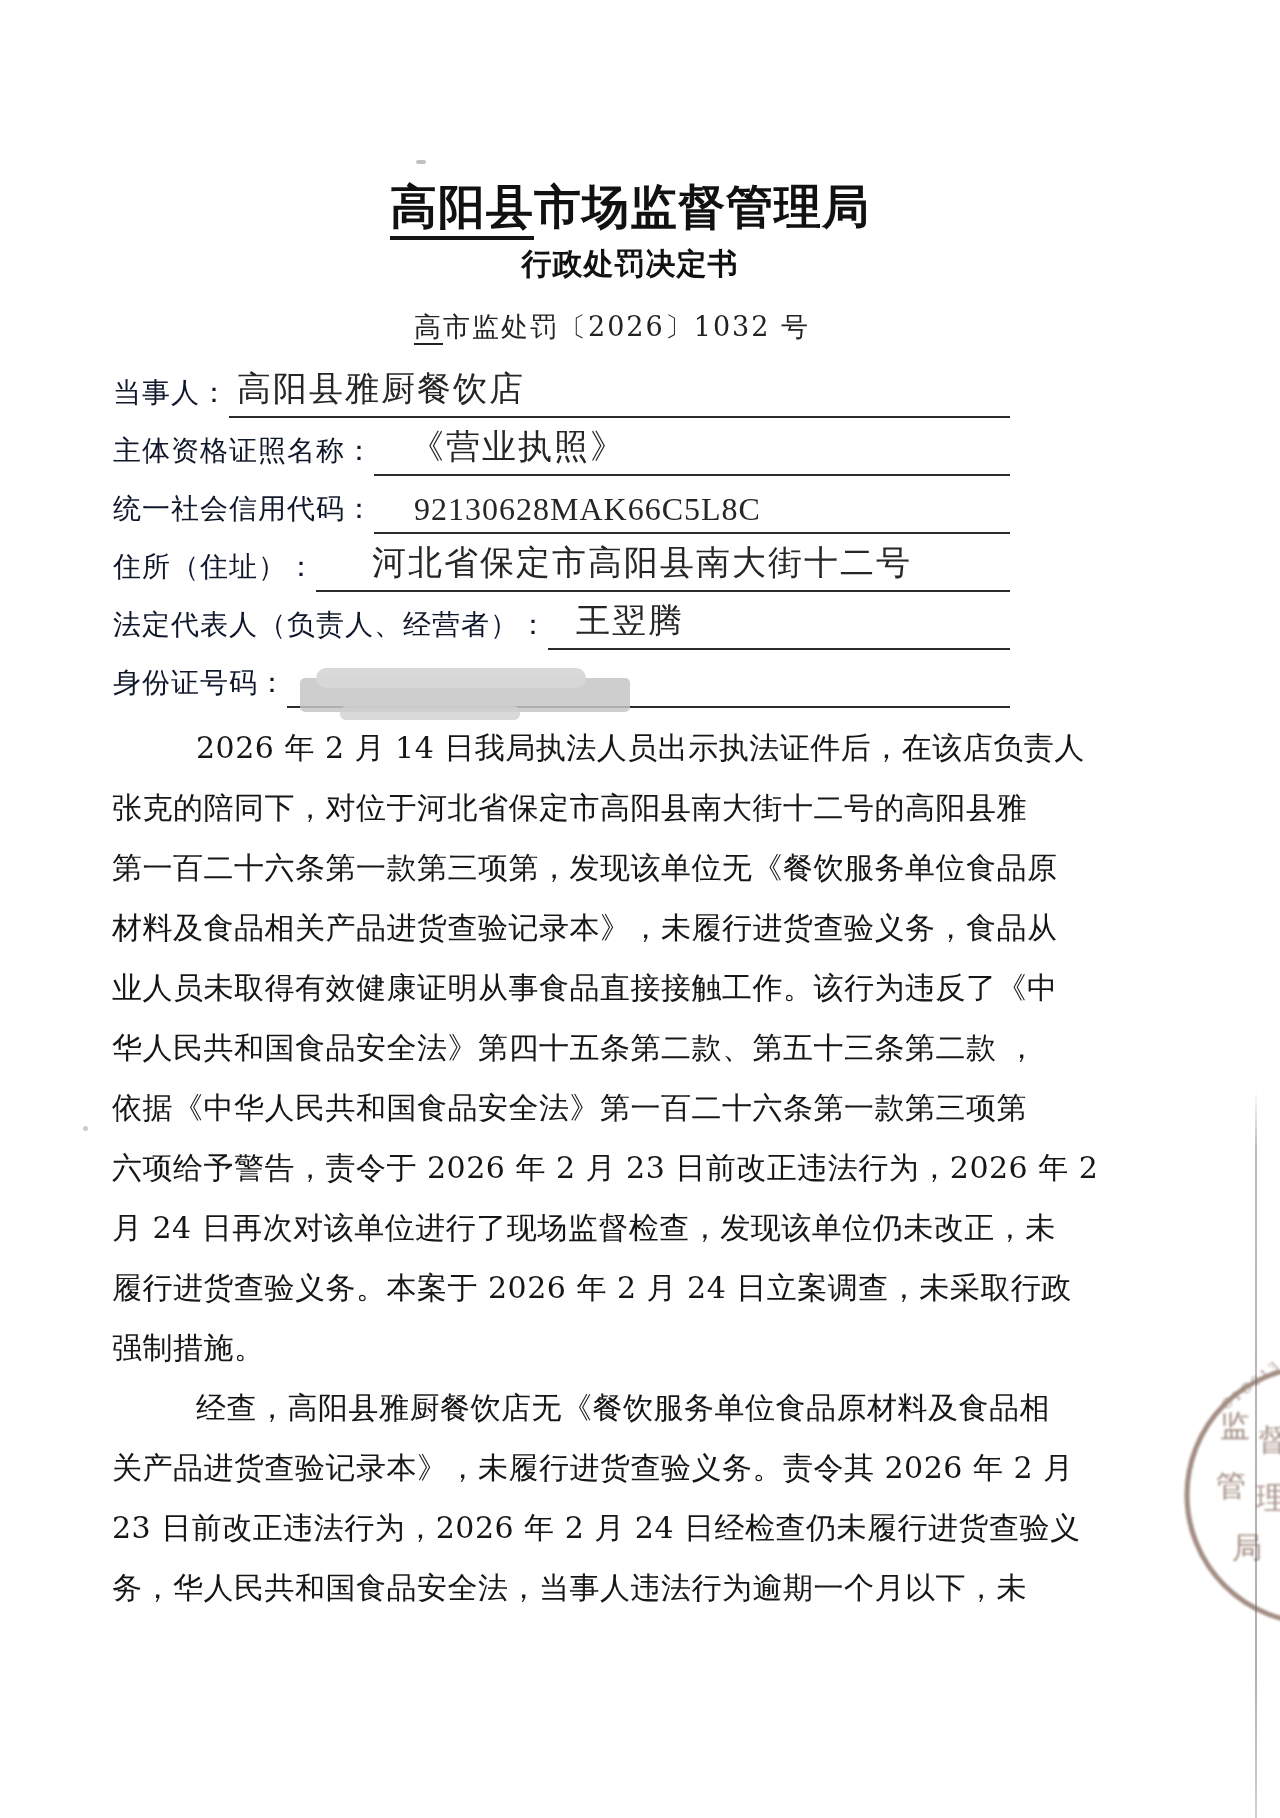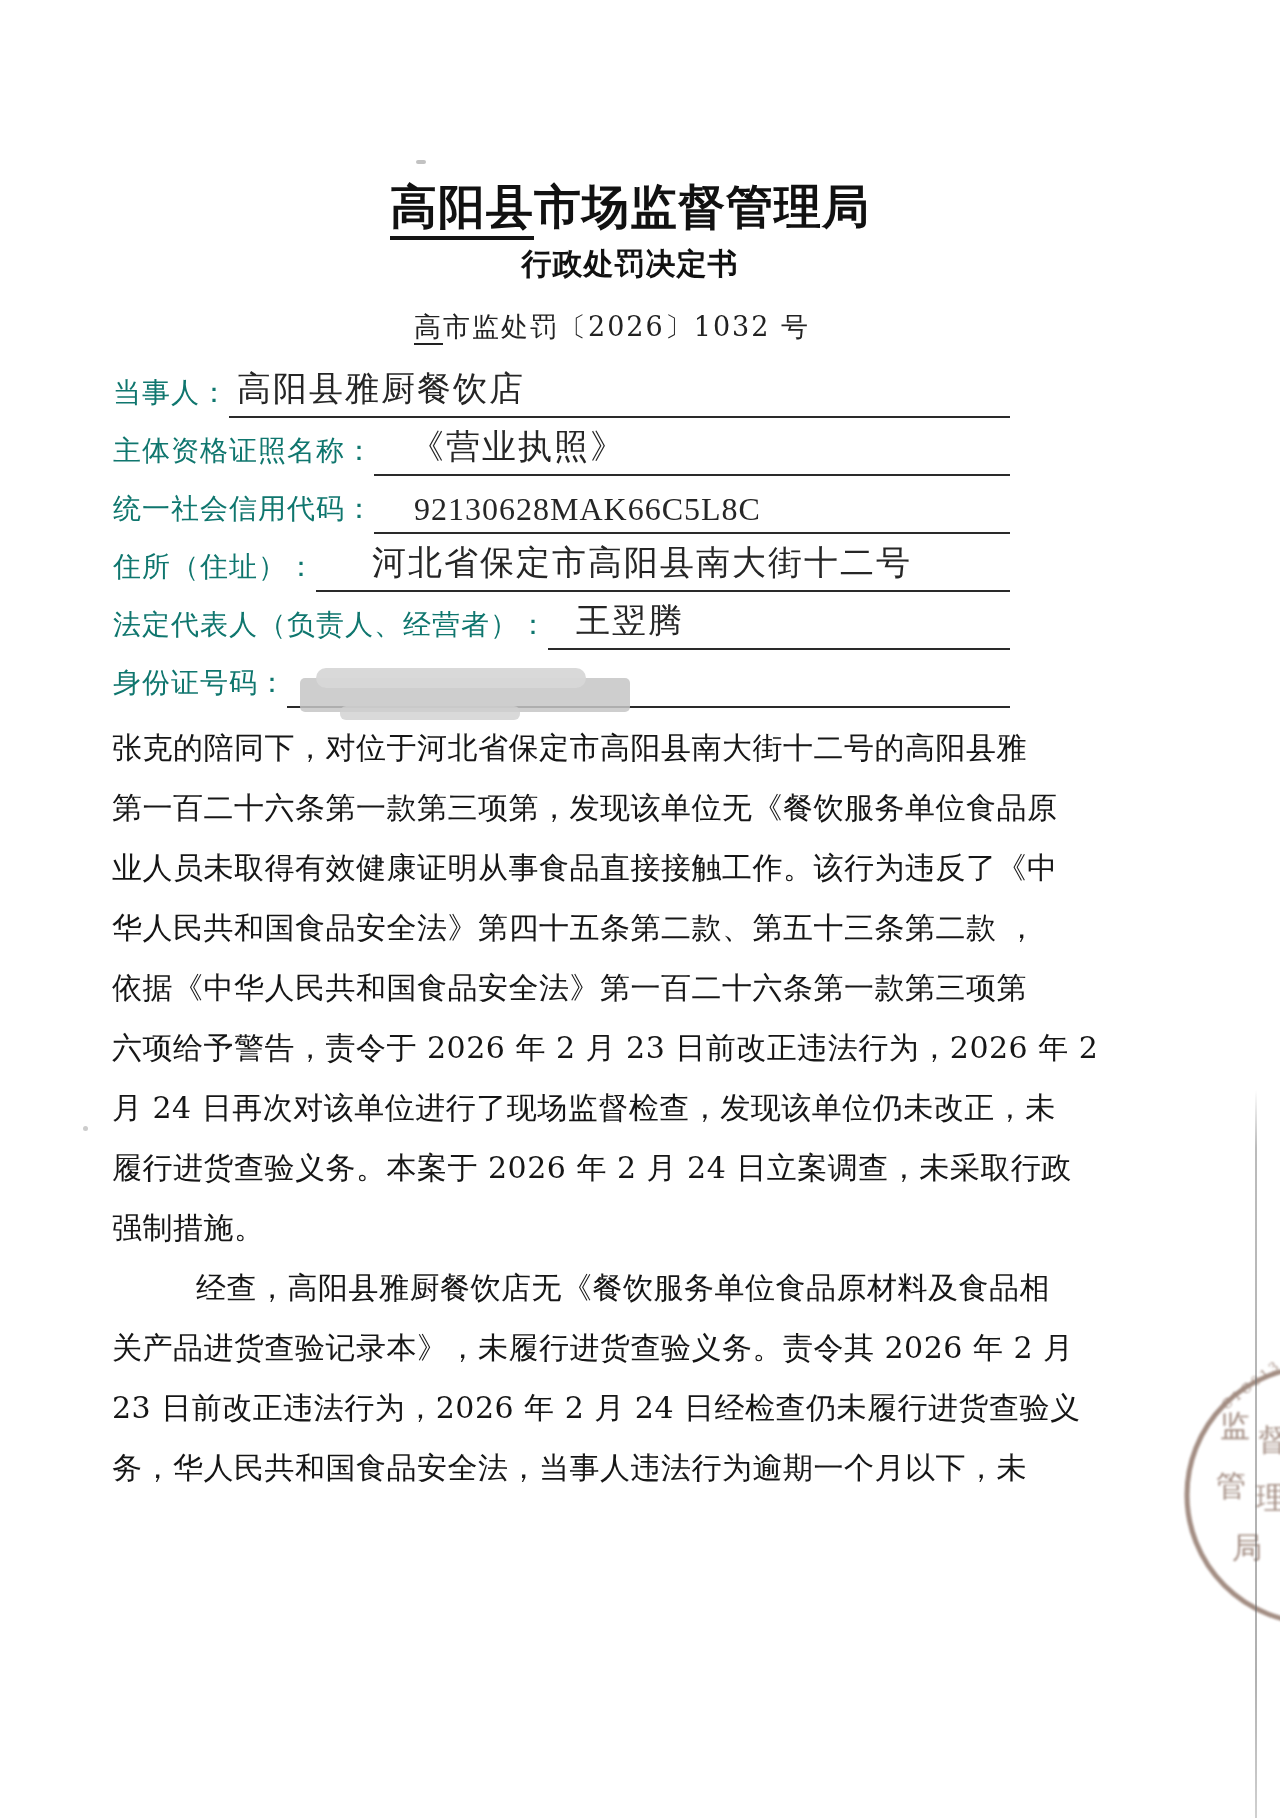--- a/index.html
+++ b/index.html
@@ -13,21 +13,21 @@
   .t1{top:181px;font-family:"DejaVu Sans","Liberation Sans",sans-serif;
       font-weight:700;font-size:47px;line-height:1.1;letter-spacing:1px;color:#111;}
   .t1 .u3{border-bottom:4px solid #151515;padding-bottom:2px;}
   .t2{top:247px;font-family:"DejaVu Sans","Liberation Sans",sans-serif;
       font-weight:700;font-size:30px;line-height:1.1;letter-spacing:1px;color:#111;}
   .docnum{top:309px;font-size:27px;letter-spacing:2px;transform:translateX(-18px);color:#222;}
   .docnum .u1{border-bottom:2px solid #222;padding-bottom:1px;}
   
   .fields{position:absolute;left:100px;top:360px;width:910px;font-size:28px;}
   .field-row{display:flex;align-items:flex-end;height:58px;position:relative;}
-  .field-label{white-space:nowrap;padding-left:13px;padding-bottom:6px;letter-spacing:1px;color:#0f766e;}
+  .field-label{white-space:nowrap;padding-left:13px;padding-bottom:6px;letter-spacing:1px;color:#0f172a;}
   .field-line{flex:1;border-bottom:2px solid #2a2a2a;height:100%;
               display:flex;align-items:flex-end;}
   .field-value{font-size:34px;white-space:nowrap;padding-bottom:4px;color:#262626;letter-spacing:2px;}
   .field-row:nth-child(1) .field-value{padding-left:8px;}
   .field-row:nth-child(2) .field-value{padding-left:36px;}
   .field-row:nth-child(3) .field-value{padding-left:40px;font-family:"Liberation Serif",serif;
       font-size:32px;letter-spacing:1px;}
   .field-row:nth-child(4) .field-value{padding-left:56px;}
   .field-row:nth-child(5) .field-value{padding-left:28px;}
   .redact{position:absolute;left:200px;bottom:-10px;width:340px;height:52px;filter:blur(0.6px);}
@@ -100,22 +100,24 @@
         <div class="redact">
           <div class="r1"></div>
           <div class="r2"></div>
           <div class="r3"></div>
         </div>
       </div>
     </div>
 
   <div class="bodytext" id="bodytext">
       <div class="paragraph">
+        <div class="body-line indent">2026 年 2 月 14 日我局执法人员出示执法证件后，在该店负责人</div>
         <div class="body-line">张克的陪同下，对位于河北省保定市高阳县南大街十二号的高阳县雅</div>
         <div class="body-line">第一百二十六条第一款第三项第，发现该单位无《餐饮服务单位食品原</div>
+        <div class="body-line">材料及食品相关产品进货查验记录本》，未履行进货查验义务，食品从</div>
         <div class="body-line">业人员未取得有效健康证明从事食品直接接触工作。该行为违反了《中</div>
         <div class="body-line">华人民共和国食品安全法》第四十五条第二款、第五十三条第二款 ，</div>
         <div class="body-line">依据《中华人民共和国食品安全法》第一百二十六条第一款第三项第</div>
         <div class="body-line">六项给予警告，责令于 2026 年 2 月 23 日前改正违法行为，2026 年 2</div>
         <div class="body-line">月 24 日再次对该单位进行了现场监督检查，发现该单位仍未改正，未</div>
         <div class="body-line">履行进货查验义务。本案于 2026 年 2 月 24 日立案调查，未采取行政</div>
         <div class="body-line">强制措施。</div>
       </div>
       <div class="paragraph">
         <div class="body-line indent">经查，高阳县雅厨餐饮店无《餐饮服务单位食品原材料及食品相</div>

